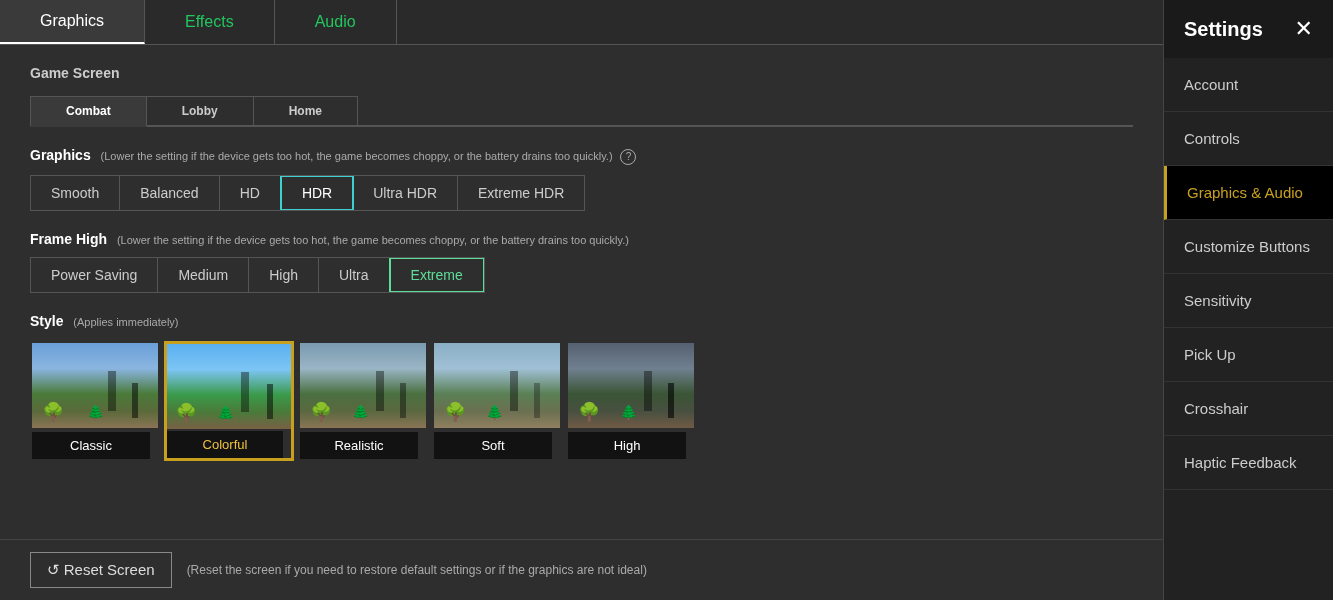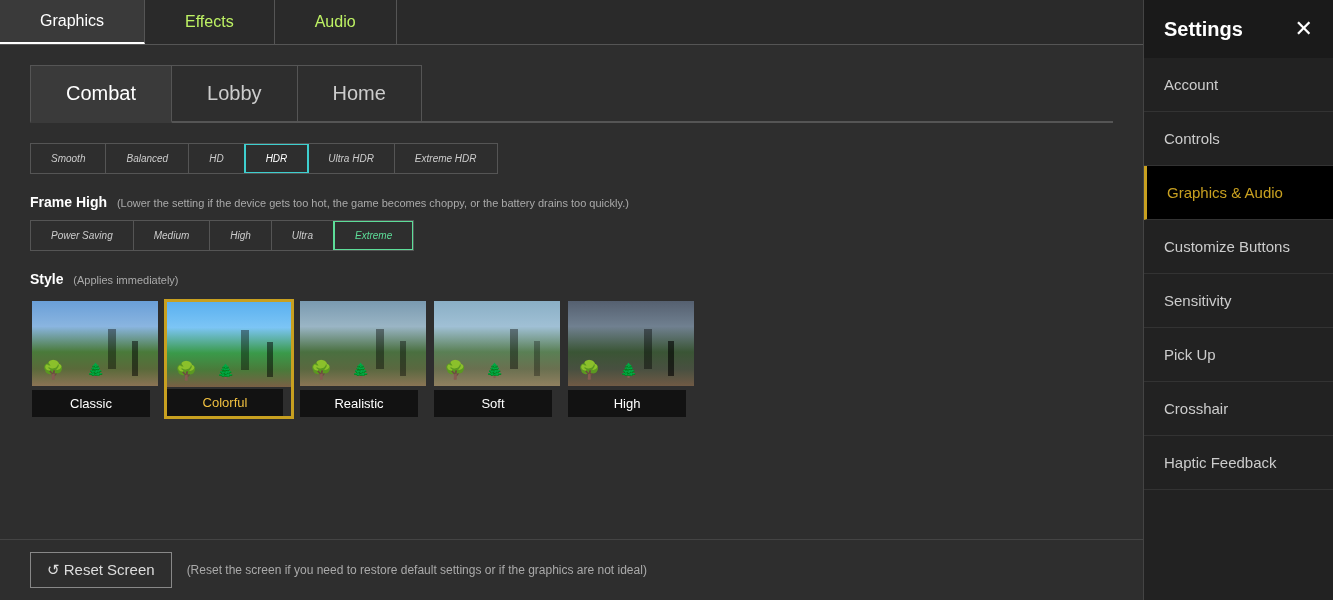--- a/index.html
+++ b/index.html
@@ -23,21 +23,21 @@
 
     
     .top-tabs {
       display: flex;
       border-bottom: 1px solid #555;
       background: #2a2a2a;
     }
 
     .top-tab {
       padding: 12px 40px;
-      color: #bef264;
+      color: #22c55e;
       font-size: 16px;
       cursor: pointer;
       border: none;
       background: transparent;
       border-right: 1px solid #555;
       position: relative;
     }
 
     .top-tab.active {
       background: #3a3a3a;
@@ -197,21 +197,21 @@
       cursor: pointer;
     }
 
     .reset-note {
       color: #aaa;
       font-size: 12px;
     }
 
     
     .sidebar {
-      width: 190px;
+      width: 170px;
       background: #222;
       display: flex;
       flex-direction: column;
       border-left: 1px solid #444;
     }
 
     .sidebar-header {
       display: flex;
       align-items: center;
       justify-content: space-between;
@@ -263,53 +263,53 @@
     }
 
     .screen-tab-bar {
       display: flex;
       align-items: stretch;
       border-bottom: 2px solid #555;
       margin-bottom: 20px;
     }
 
     .s-tab {
-      padding: 16px 35px;
+      padding: 7px 35px;
       color: #ccc;
-      font-size: 20px;
+      font-size: 12px;
       cursor: pointer;
       background: transparent;
       border: 1px solid #555;
       border-bottom: none;
       margin-right: -1px;
+      font-weight: bold;
     }
 
     .s-tab.active {
       background: #3a3a3a;
       color: #fff;
       border-bottom: 2px solid #3a3a3a;
       margin-bottom: -2px;
     }
 
     .graphics-row {
       display: flex;
       border: 1px solid #555;
       overflow: hidden;
       width: fit-content;
     }
 
     .g-btn {
       padding: 8px 20px;
       color: #ccc;
-      font-size: 10px;
+      font-size: 14px;
       cursor: pointer;
       background: transparent;
       border: none;
       border-right: 1px solid #555;
-      font-style: italic;
     }
 
     .g-btn:last-child { border-right: none; }
 
     .g-btn.sel-teal {
       border: 2px solid #3ecfcf;
       color: #fff;
       margin: -1px;
     }
 
@@ -325,28 +325,34 @@
 <div class="main-content">
 
   <div class="top-tabs">
     <button class="top-tab active">Graphics</button>
     <button class="top-tab">Effects</button>
     <button class="top-tab">Audio</button>
   </div>
 
   <div class="content-area">
 
+    <div class="section-label">Game Screen</div>
 
     <div class="screen-tab-bar">
       <button class="s-tab active">Combat</button>
       <button class="s-tab">Lobby</button>
       <button class="s-tab">Home</button>
     </div>
 
     <div class="settings-section">
+      <div class="settings-label">
+        <span class="label-main">Graphics</span>
+        <span class="label-sub">(Lower the setting if the device gets too hot, the game becomes choppy, or the battery drains too quickly.)</span>
+        <span class="question-mark">?</span>
+      </div>
       <div class="graphics-row">
         <button class="g-btn">Smooth</button>
         <button class="g-btn">Balanced</button>
         <button class="g-btn">HD</button>
         <button class="g-btn sel-teal">HDR</button>
         <button class="g-btn">Ultra HDR</button>
         <button class="g-btn">Extreme HDR</button>
       </div>
     </div>
 

